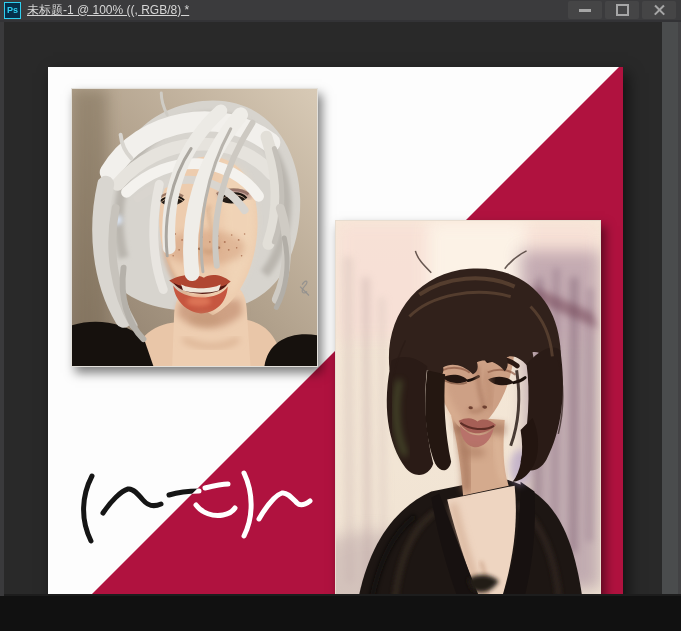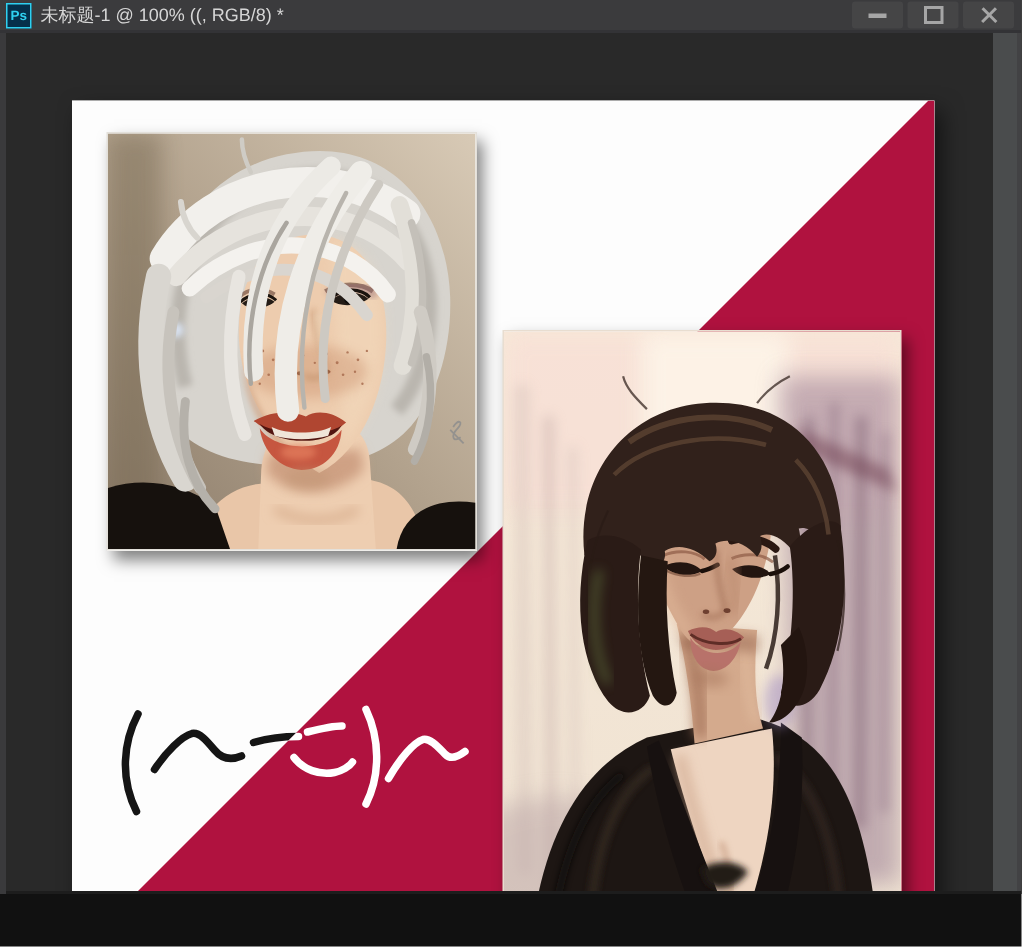--- a/index.html
+++ b/index.html
@@ -29,20 +29,21 @@
   .ps-icon{
     width:15px;height:15px;margin:0 6px 0 4px;flex:0 0 auto;
     background:var(--ps-icon-bg);
     border:1px solid var(--ps-icon-fg);
     color:var(--ps-icon-fg);
     font-size:9px;font-weight:bold;line-height:15px;text-align:center;
   }
   .win-title{
     color:#d6d6d6;font-size:12px;white-space:nowrap;overflow:hidden;
     flex:1 1 auto;
+    text-decoration:underline;
   }
   .win-controls{display:flex;align-items:center;gap:3px;margin-right:5px;flex:0 0 auto;}
   .win-btn{
     width:34px;height:18px;display:flex;align-items:center;justify-content:center;
     background:rgba(255,255,255,0.05);border-radius:2px;cursor:pointer;position:relative;
   }
   .glyph-min{width:12px;height:3px;background:#a6a6a6;}
   .glyph-max{width:9px;height:8px;border:2px solid #a6a6a6;}
   .glyph-close{position:relative;width:13px;height:13px;}
   .glyph-close i{position:absolute;left:0;top:5.5px;width:13px;height:2.4px;background:#a6a6a6;}

